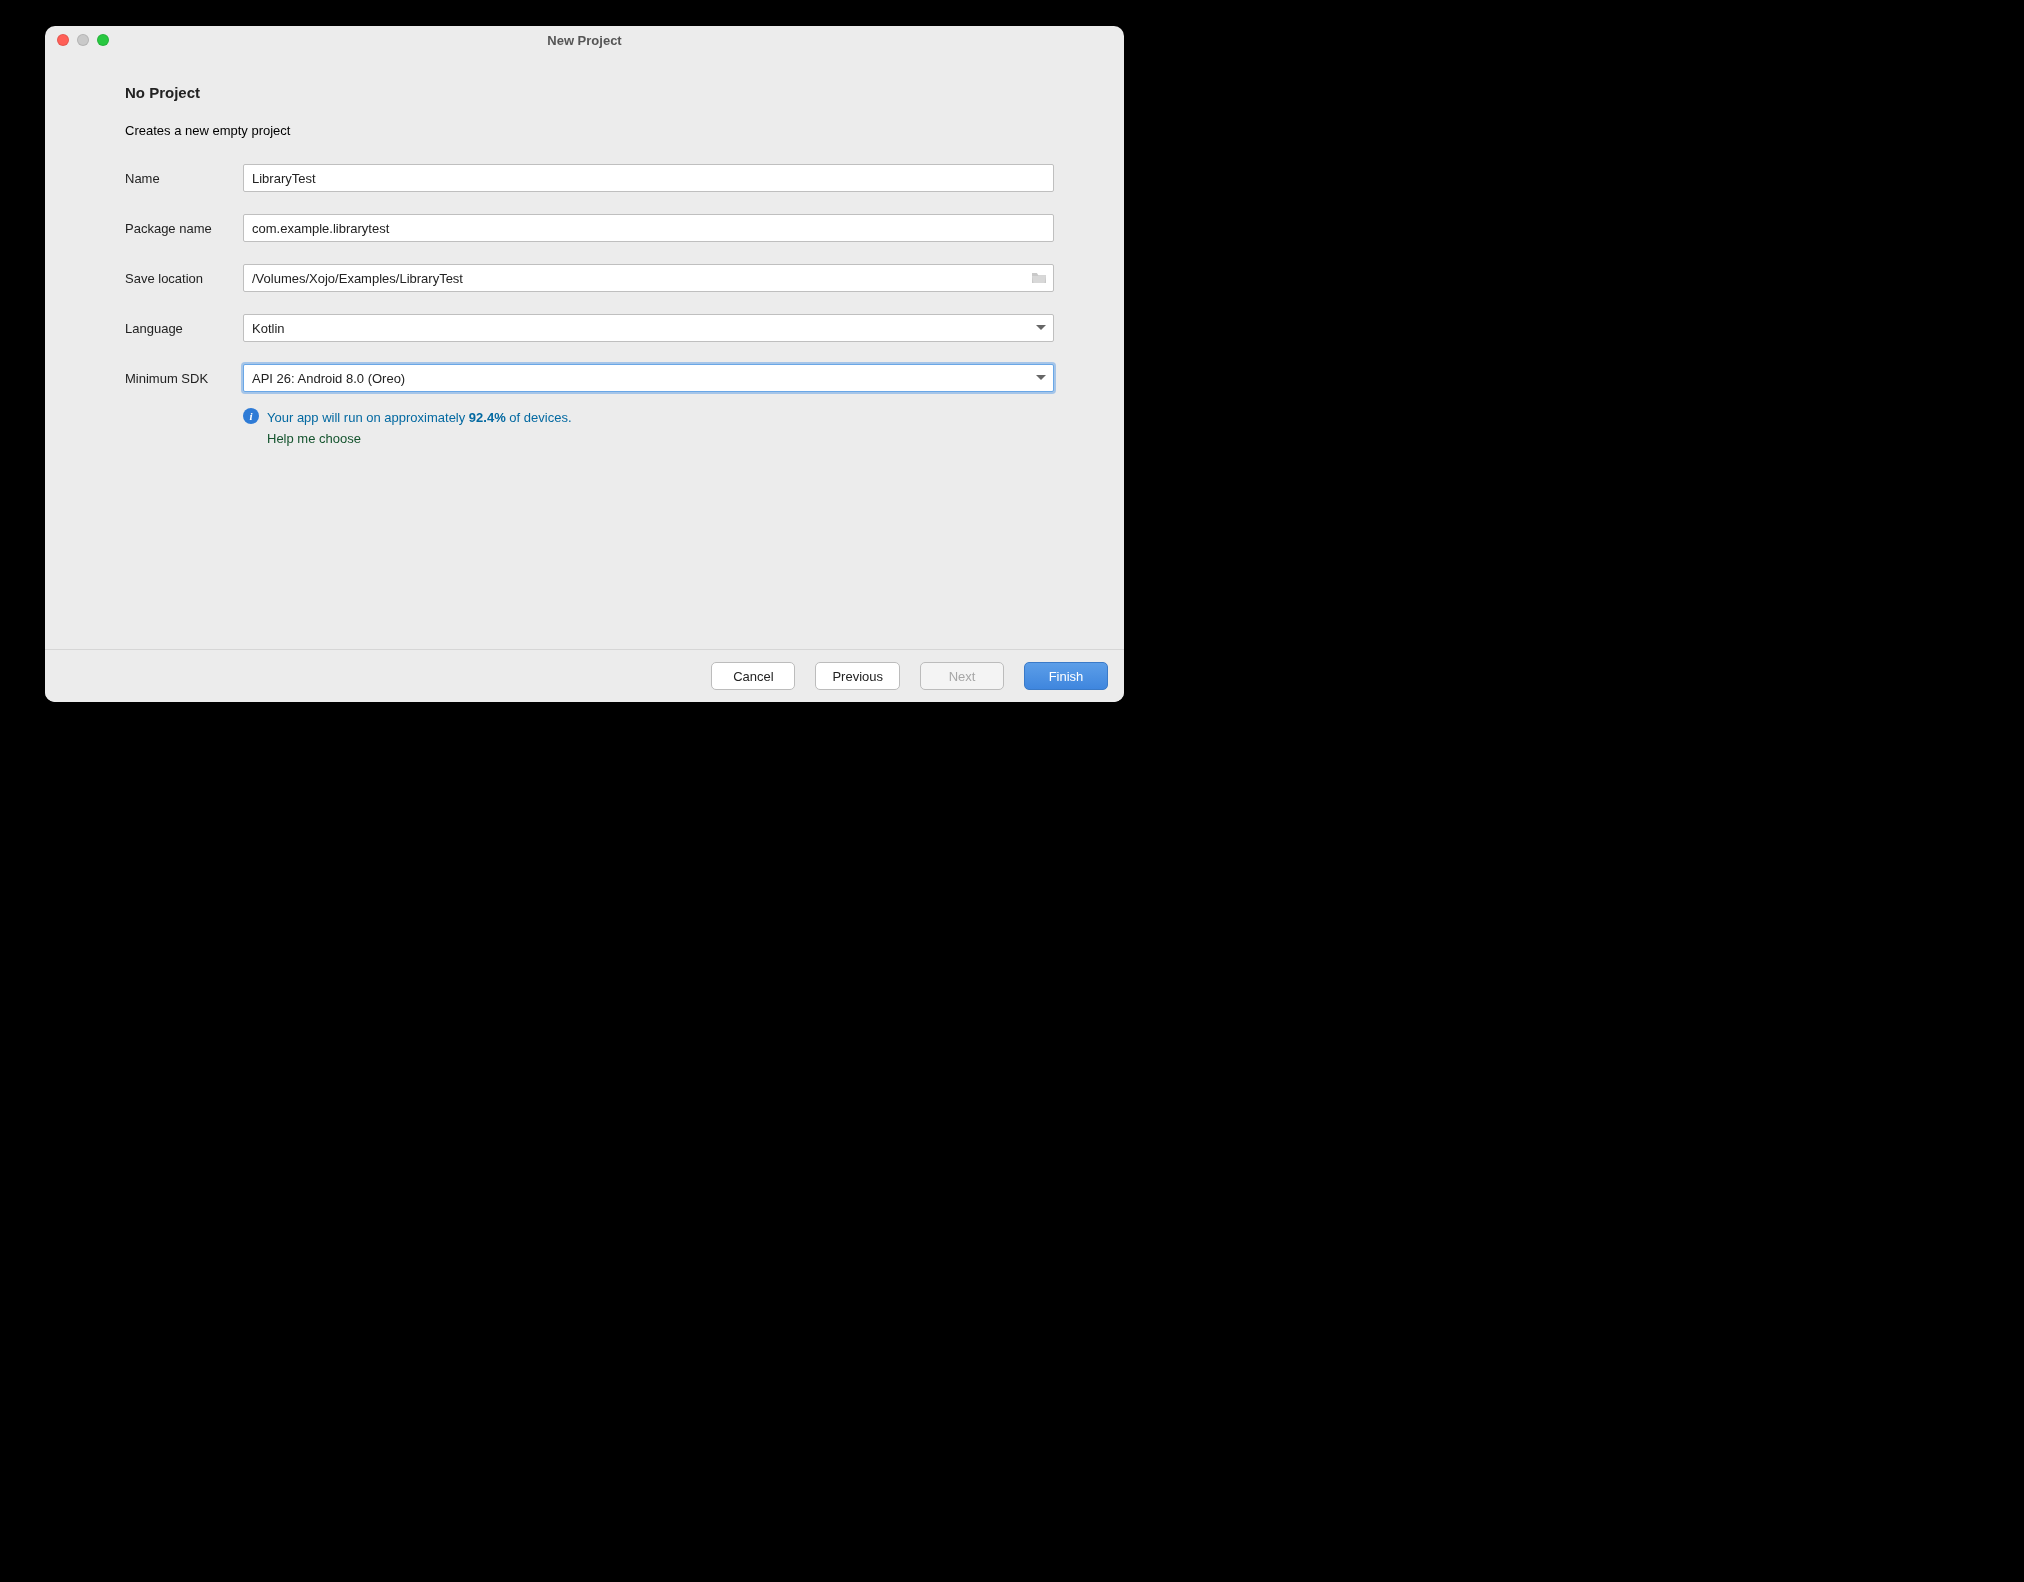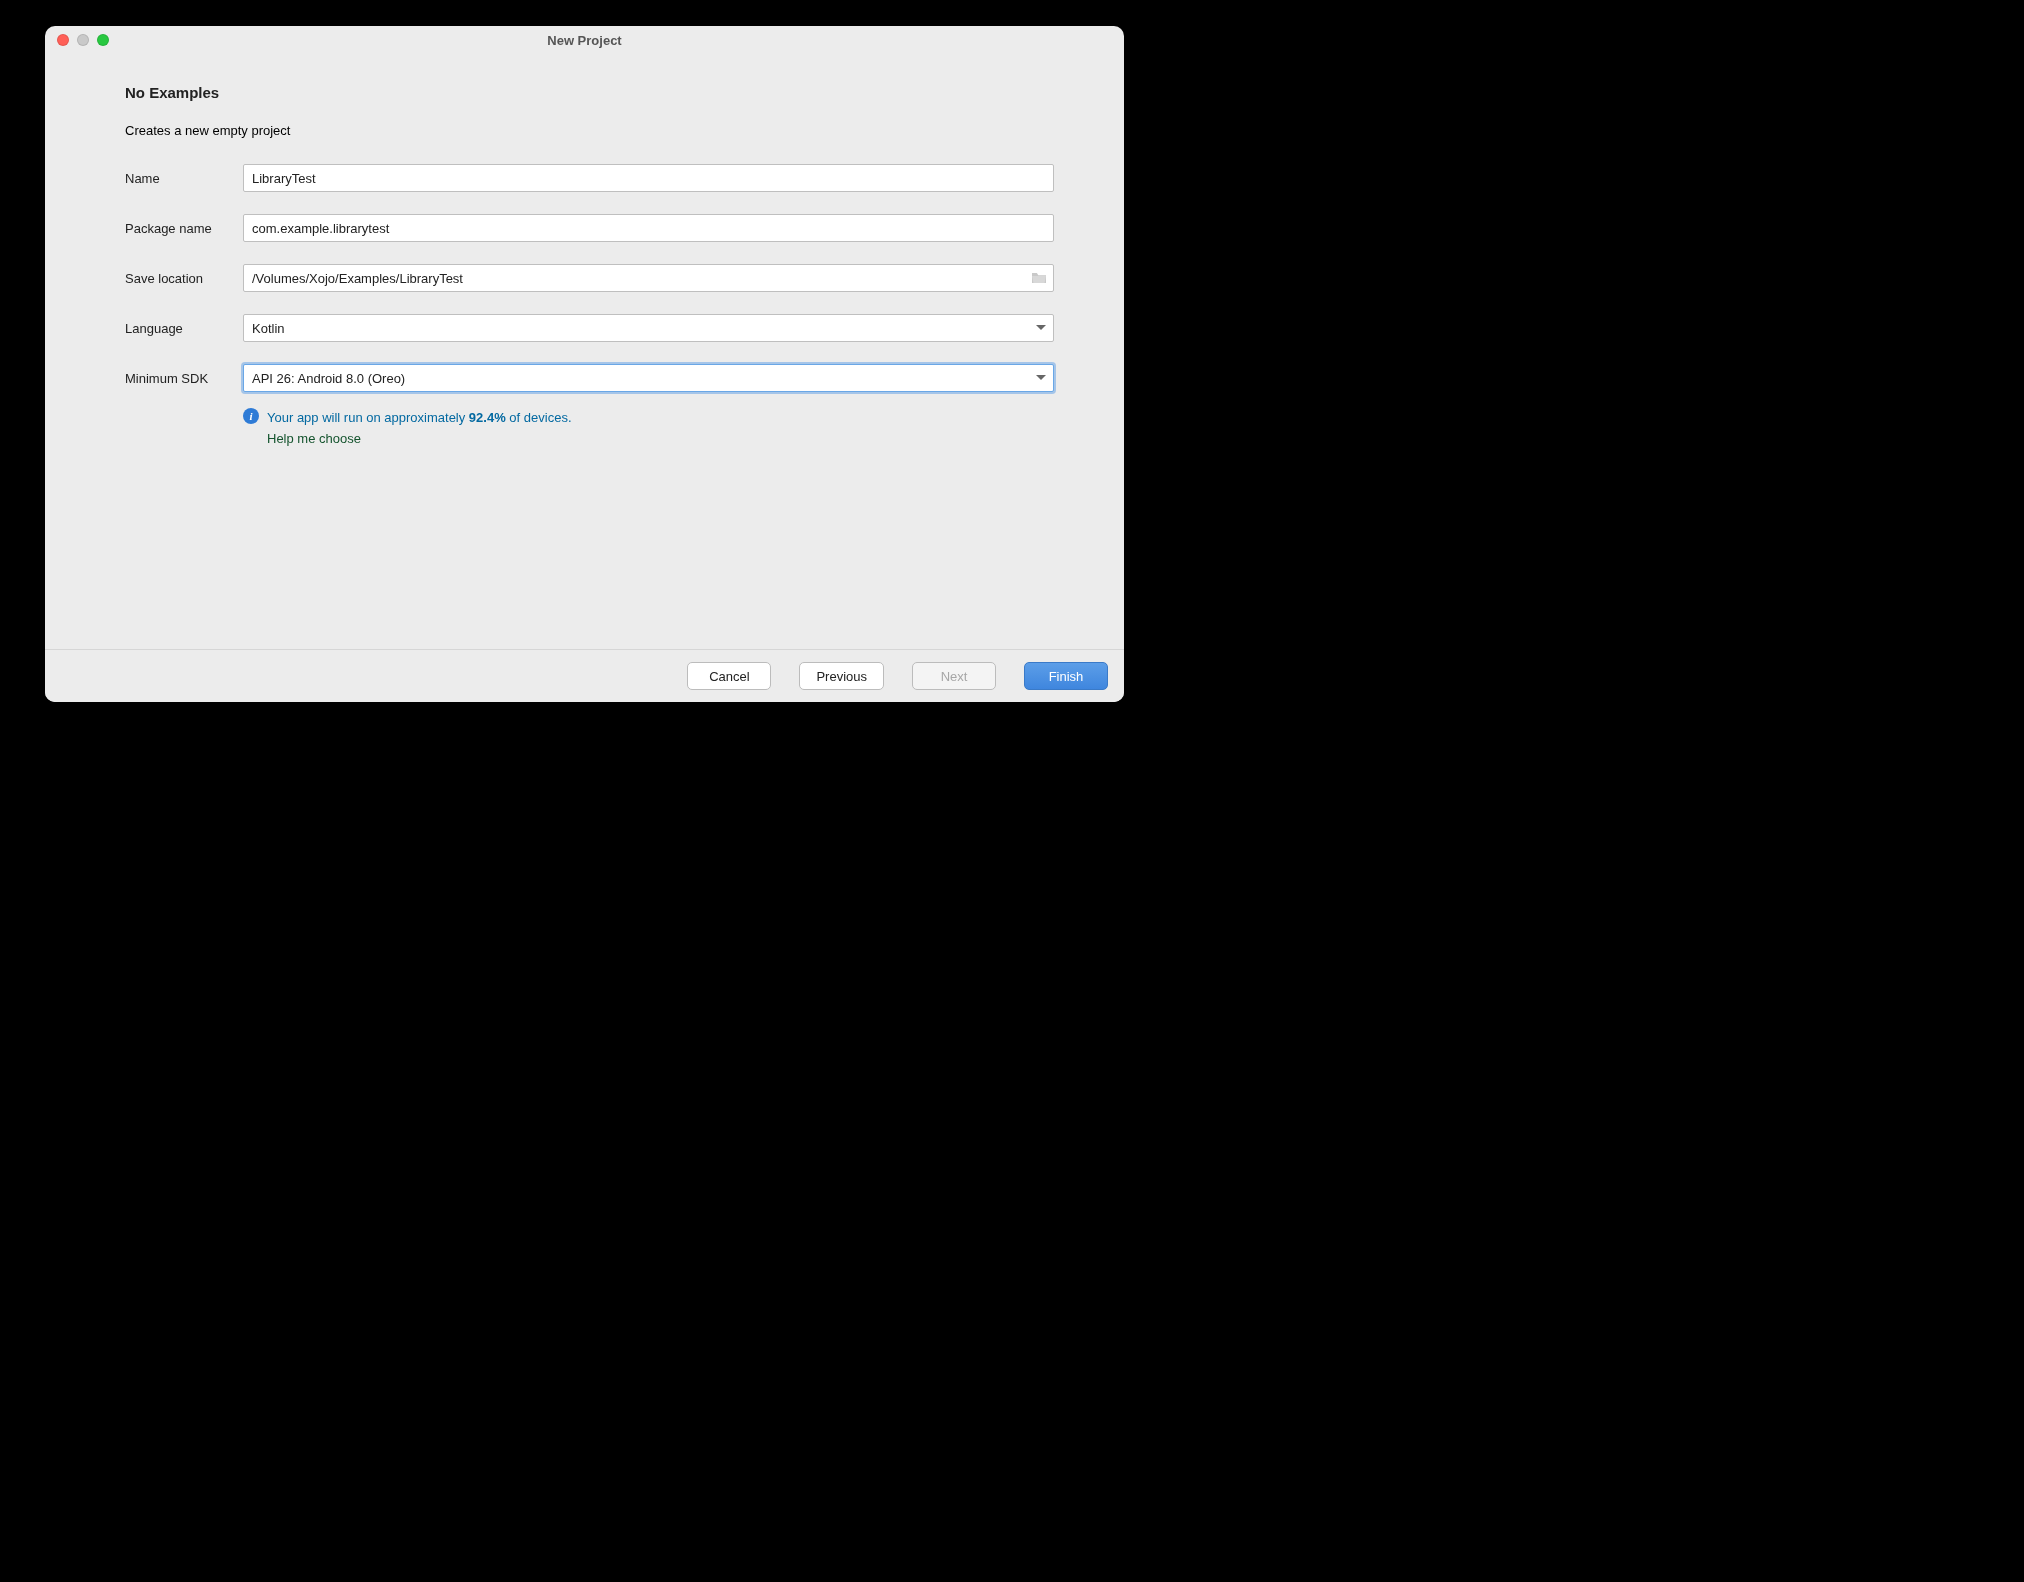--- a/index.html
+++ b/index.html
@@ -143,21 +143,21 @@
     text-decoration: none;
     margin-top: 2px;
     margin-left: 142px;
     font-size: 13px;
   }
   .footer {
     border-top: 1px solid #d6d6d6;
     padding: 12px 16px;
     display: flex;
     justify-content: flex-end;
-    gap: 28px;
+    gap: 20px;
     flex-shrink: 0;
     background: #ececec;
   }
   .btn {
     min-width: 84px;
     height: 28px;
     border: 1px solid #bcbcbc;
     background: #fff;
     border-radius: 5px;
     font-size: 13px;
@@ -186,21 +186,21 @@
   <div class="titlebar">
     <div class="traffic-lights">
       <div class="traffic-light tl-close"></div>
       <div class="traffic-light tl-min"></div>
       <div class="traffic-light tl-max"></div>
     </div>
     <div class="title">New Project</div>
   </div>
 
   <div class="content">
-    <div class="heading">No Examples</div>
+    <div class="heading">No Project</div>
     <div class="subtitle">Creates a new empty project</div>
 
     <div class="form-row">
       <div class="label">Name</div>
       <div class="field">
         <input class="text-input" type="text" value="LibraryTest" style="">
       </div>
     </div>
 
     <div class="form-row">

